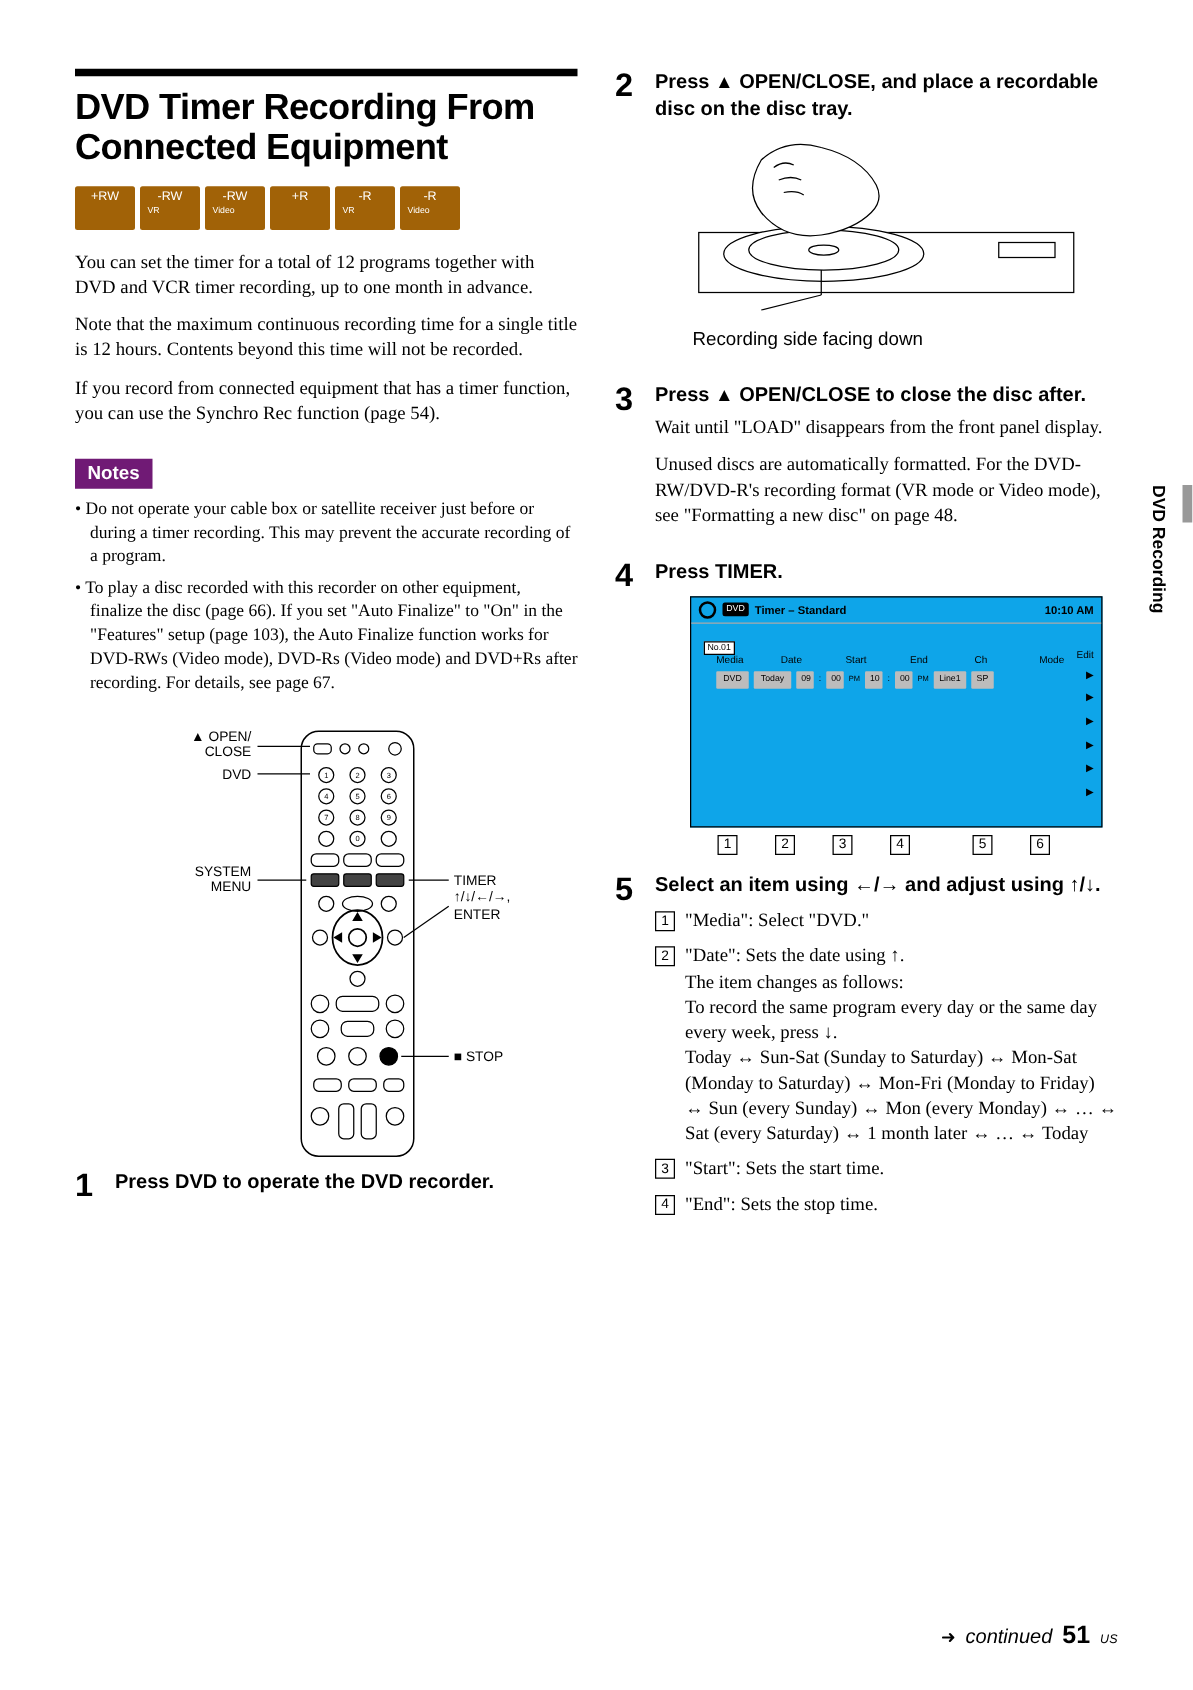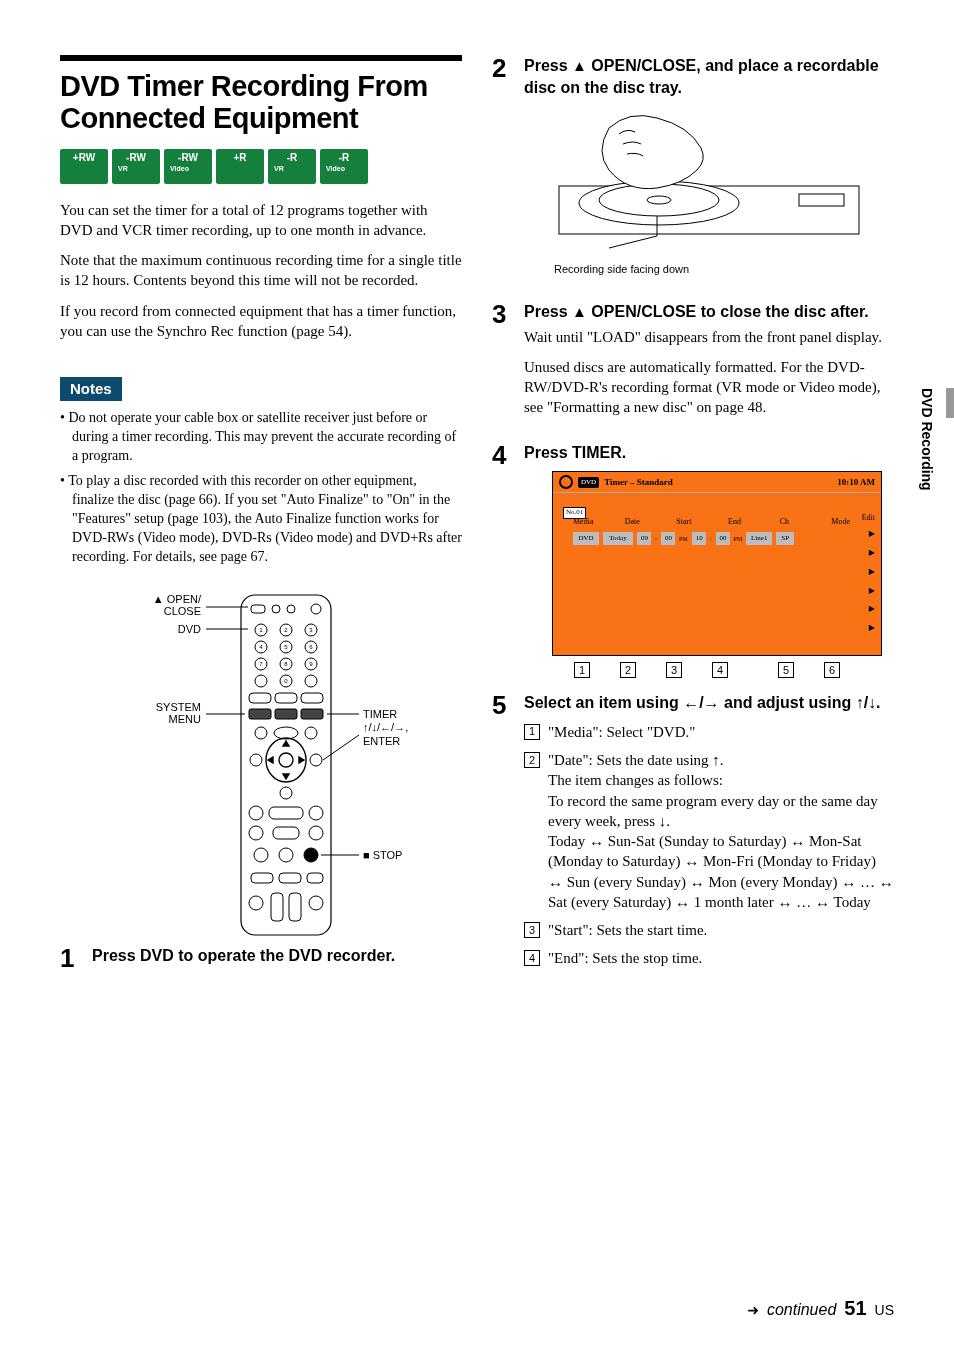--- a/index.html
+++ b/index.html
@@ -13,47 +13,47 @@
     height: 1352px;
     position: relative;
     padding: 55px 60px 40px 60px;
   }
   .columns { display: flex; gap: 30px; }
   .col { flex: 1; min-width: 0; }
   .rule { border-top: 6px solid #000; width: 100%; margin-bottom: 10px; }
   h1 { font-family: Arial, Helvetica, sans-serif; font-weight: 900; font-size: 29px; line-height: 1.1; letter-spacing: -0.5px; margin-bottom: 14px; }
   .badges { display: flex; gap: 4px; margin-bottom: 16px; flex-wrap: wrap; }
   .badge {
-    background: #15803d; color: #fff; font-family: Arial, Helvetica, sans-serif;
-    font-size: 10px; font-weight: bold; padding: 2px 6px; border-radius: 2px;
+    background: #a16207; color: #fff; font-family: Arial, Helvetica, sans-serif;
+    font-size: 10px; font-weight: normal; padding: 2px 6px; border-radius: 2px;
     min-width: 48px; text-align: center;
   }
   .badge .sub { font-size: 7px; vertical-align: baseline; }
   .para { margin-bottom: 10px; }
   .notes-hdr {
-    display: inline-block; background: #0c4a6e; color: #fff;
+    display: inline-block; background: #701a75; color: #fff;
     font-family: Arial, Helvetica, sans-serif; font-weight: bold;
-    padding: 2px 10px; margin: 26px 0 8px 0; font-size: 15px;
+    padding: 2px 10px; margin: 16px 0 8px 0; font-size: 15px;
   }
   ul.notes { list-style: none; padding-left: 0; font-size: 14px; }
   ul.notes li { padding-left: 12px; text-indent: -12px; margin-bottom: 6px; }
   ul.notes li::before { content: "• "; }
   .remote-block { display:flex; justify-content:center; margin-top:18px; }
   .remote-svg { width: 320px; height: 360px; }
   .step { display: flex; gap: 12px; margin-bottom: 14px; }
   .step-num { font-family: Arial, Helvetica, sans-serif; font-weight: 900; font-size: 26px; line-height: 1; flex: 0 0 20px; }
   .step-body { flex: 1; }
   .step-head { font-family: Arial, Helvetica, sans-serif; font-weight: bold; font-size: 16px; margin-bottom: 4px; }
   .step-head .glyph { font-size: 15px; vertical-align: 0; }
   .tray-svg { width: 320px; height:150px; display:block; margin: 10px auto 4px auto; }
-  .caption { font-family: Arial, Helvetica, sans-serif; font-size: 11px; margin-left: 30px; margin-bottom: 10px; }
+  .caption { font-family: Arial, Helvetica, sans-serif; font-size: 15px; margin-left: 30px; margin-bottom: 10px; }
   .timer-screen {
     width: 330px; height: 185px; border: 1px solid #000; margin: 8px 0 6px 28px;
-    font-family: Liberation Serif, serif; font-size: 9px; position: relative;
-    background:#f97316;
+    font-family: Liberation Sans, sans-serif; font-size: 9px; position: relative;
+    background:#0ea5e9;
   }
   .ts-top { display:flex; align-items:center; gap:5px; padding:3px 6px; border-bottom:1px solid #aaa; }
   .ts-icon { width:14px;height:14px;border:2px solid #000;border-radius:50%; display:inline-block; position:relative;}
   .ts-top b { font-weight:bold; }
   .ts-clock { margin-left:auto; font-weight:bold;}
   .ts-body { position:relative; padding:6px; }
   .ts-hcols { display:flex; gap:8px; font-size:8px; margin:18px 0 4px 14px;}
   .ts-hcols span { flex:1; }
   .ts-row { display:flex; gap:4px; margin-left:14px; align-items:center;}
   .ts-cell { background:#bcbcbc; font-size:7px; text-align:center; padding:2px 4px; border-radius:1px;}
@@ -72,21 +72,21 @@
   .inline-glyph { font-family: Arial; }
   .side-tab {
     position:absolute; right:18px; top:388px;
     writing-mode: vertical-rl; font-family: Arial, Helvetica, sans-serif;
     font-weight:bold; font-size:14px;
   }
   .side-tick { position:absolute; right:0; top:388px; width:8px; height:30px; background:#999;}
   .footer { position:absolute; bottom:30px; right:60px; font-family: Arial; font-size:13px; display:flex; align-items:baseline; gap:8px;}
   .footer .cont-arrow { font-size:14px;}
   .footer .pg { font-size:20px; font-weight:900;}
-  .footer .us { font-size:14px; }
+  .footer .us { font-size:10px; font-style:italic;}
   .footer .continued { font-style:italic; font-size:16px;}
   svg text { font-family: Arial, Helvetica, sans-serif; }
 </style>
 </head>
 <body>
 
 <div class="side-tick"></div>
 <div class="side-tab">DVD Recording</div>
 
 <div class="columns">

